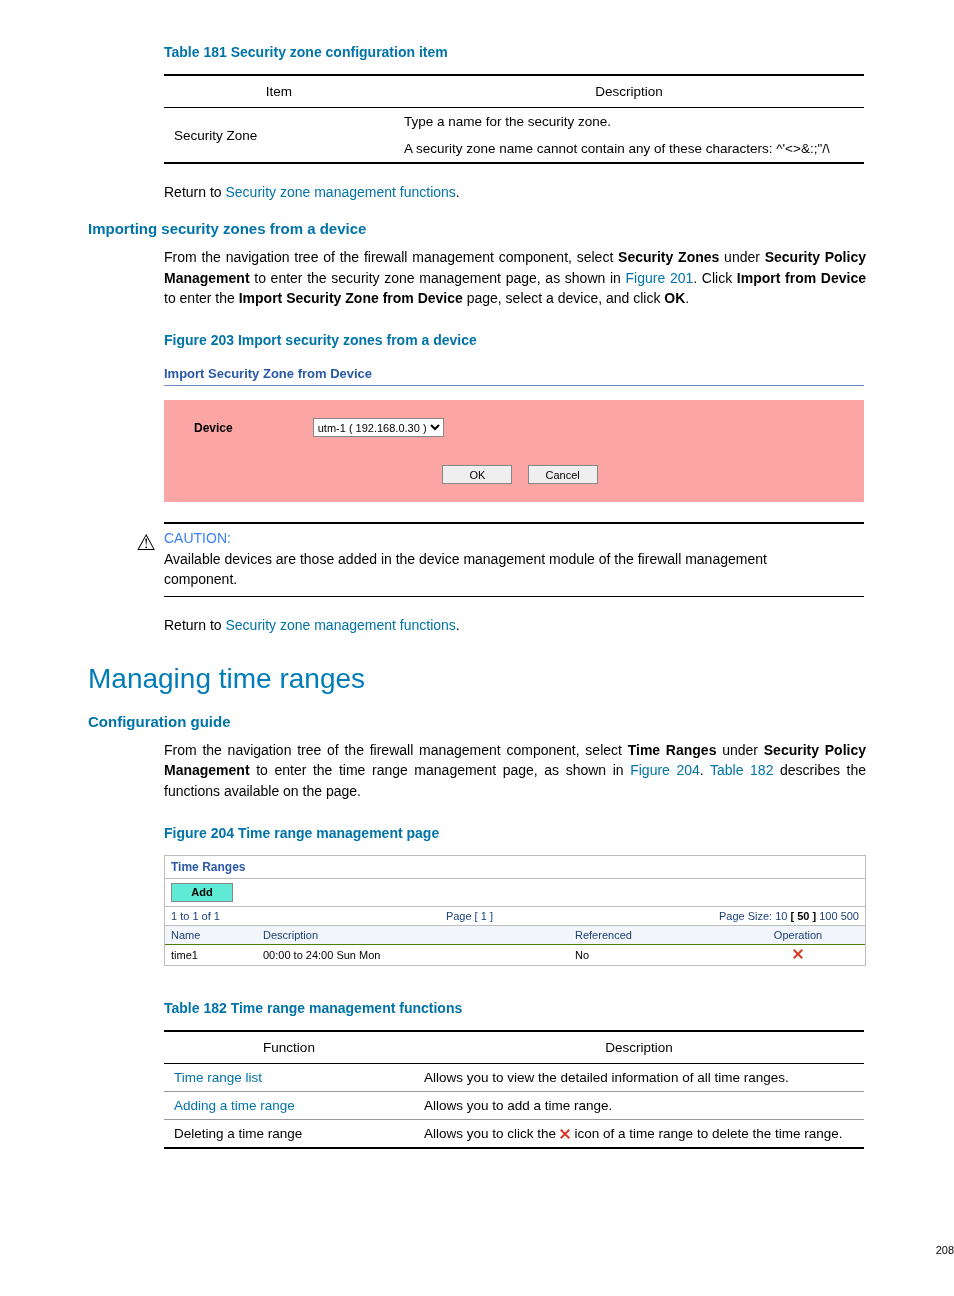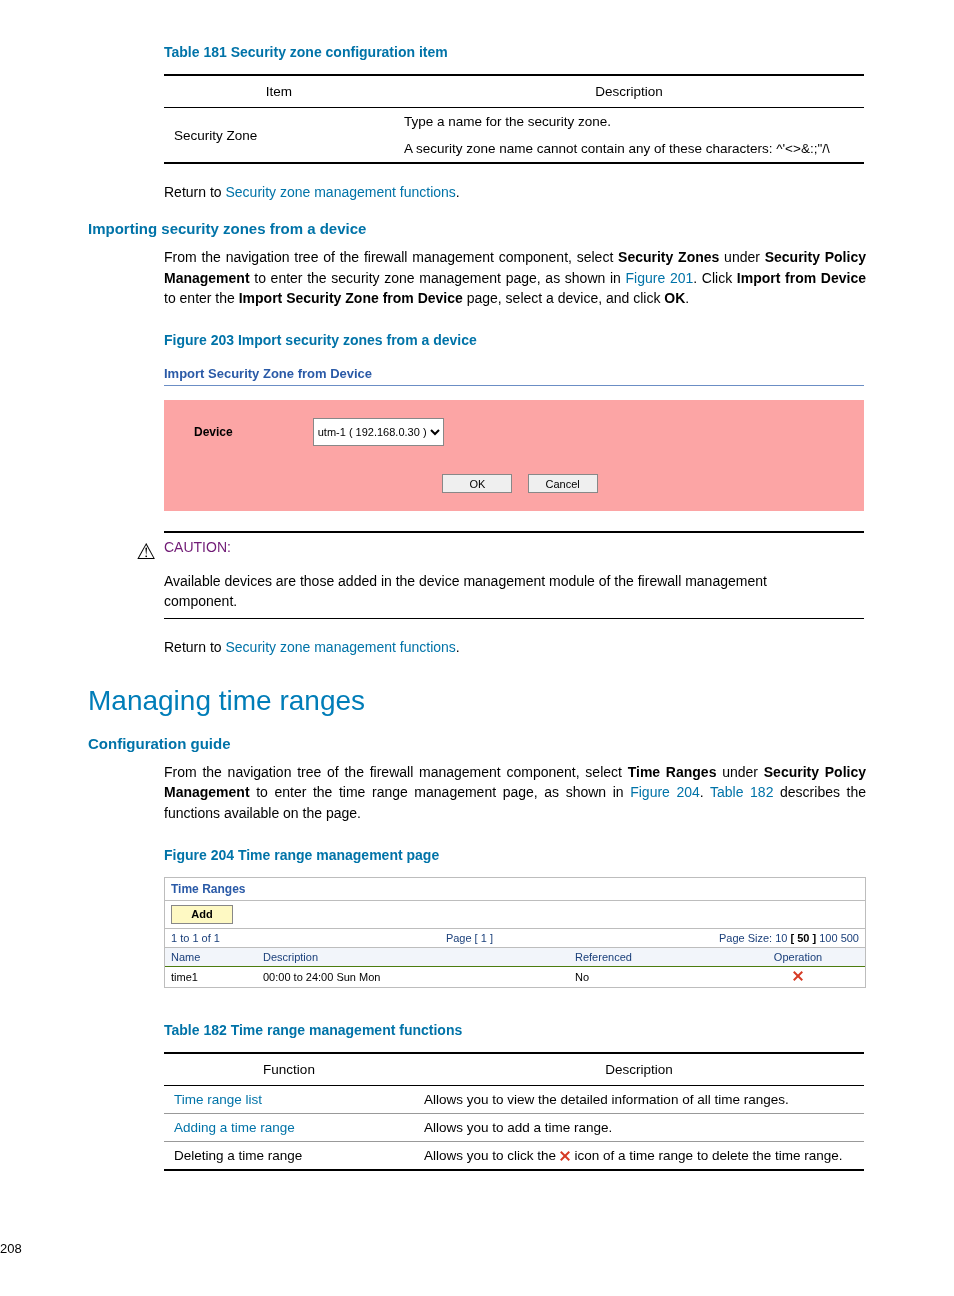--- a/index.html
+++ b/index.html
@@ -91,41 +91,41 @@
   }
   .fig203 .panel {
     background: #fca5a5;
     padding: 18px 18px 18px 30px;
     font-size: 12px;
   }
   .fig203 .row1 { display:flex; align-items:center; gap: 80px; margin-bottom: 28px;}
   .fig203 .row1 .lbl { font-weight: bold; }
   .fig203 select {
     font-size: 11px;
-    height: 28px;
+    height: 19px;
     border: 1px solid #888;
     background: #fff;
   }
   .fig203 .btnrow { text-align:center; }
   .fig203 button {
     font-size: 11px;
     width: 70px;
     height: 19px;
     background: #efefef;
     border: 1px solid #888;
     margin: 0 6px;
     padding: 0;
   }
 
   
   .hr-thick { border:none; border-top:2px solid #000; margin: 20px 0 6px 76px; width:700px; }
   .hr-med { border:none; border-top:1.5px solid #000; margin: 6px 0 18px 76px; width:700px; }
   .caution-row { margin-left: 40px; display:flex; align-items:flex-start; }
   .caution-icon { font-size: 22px; width:36px; text-align:center; line-height:1; padding-top:2px;}
-  .caution-text .ct { color:#701a75; font-size:14px; margin-bottom:16px; }
+  .caution-text .ct { color:#3b82f6; font-size:14px; margin-bottom:3px; }
   .caution-text .cb { margin:0; width:660px; line-height:1.45;}
 
   
   .fig204 {
     margin-left: 76px;
     width: 700px;
     border: 1px solid #bdbdbd;
     font-size: 11px;
   }
   .fig204 .title {
@@ -133,21 +133,21 @@
     font-weight: bold;
     padding: 4px 6px;
     border-bottom: 1px solid #bdbdbd;
     font-size: 12px;
   }
   .fig204 .addrow { padding: 4px 6px; border-bottom: 1px solid #bdbdbd; }
   .fig204 .addrow button {
     font-size: 11px;
     width: 62px;
     height: 19px;
-    background: #fef9c3;
+    background: #5eead4;
     border: 1px solid #888;
     padding:0;
     font-weight: bold;
   }
   .fig204 .pager {
     display:flex; justify-content: space-between;
     padding: 3px 6px;
     border-bottom: 1px solid #bdbdbd;
     background: #fff;
     color:#1a3f7a;
@@ -180,22 +180,22 @@
   .inline-del::before, .inline-del::after {
     content:""; position:absolute; left:4px; top:-1px; width:2px; height:12px; background:#d63a24;
   }
   .inline-del::before { transform: rotate(45deg); }
   .inline-del::after  { transform: rotate(-45deg); }
 
   .page-number {
     position: absolute;
     bottom: 40px;
     left: 0; right: 0;
-    text-align: left;
-    font-size: 13px;
+    text-align: right;
+    font-size: 11px;
   }
 </style>
 </head>
 <body>
 
 <div class="page">
 
   <p class="caption-blue">Table 181 Security zone configuration item</p>
   <table class="doc-table">
     <thead>

